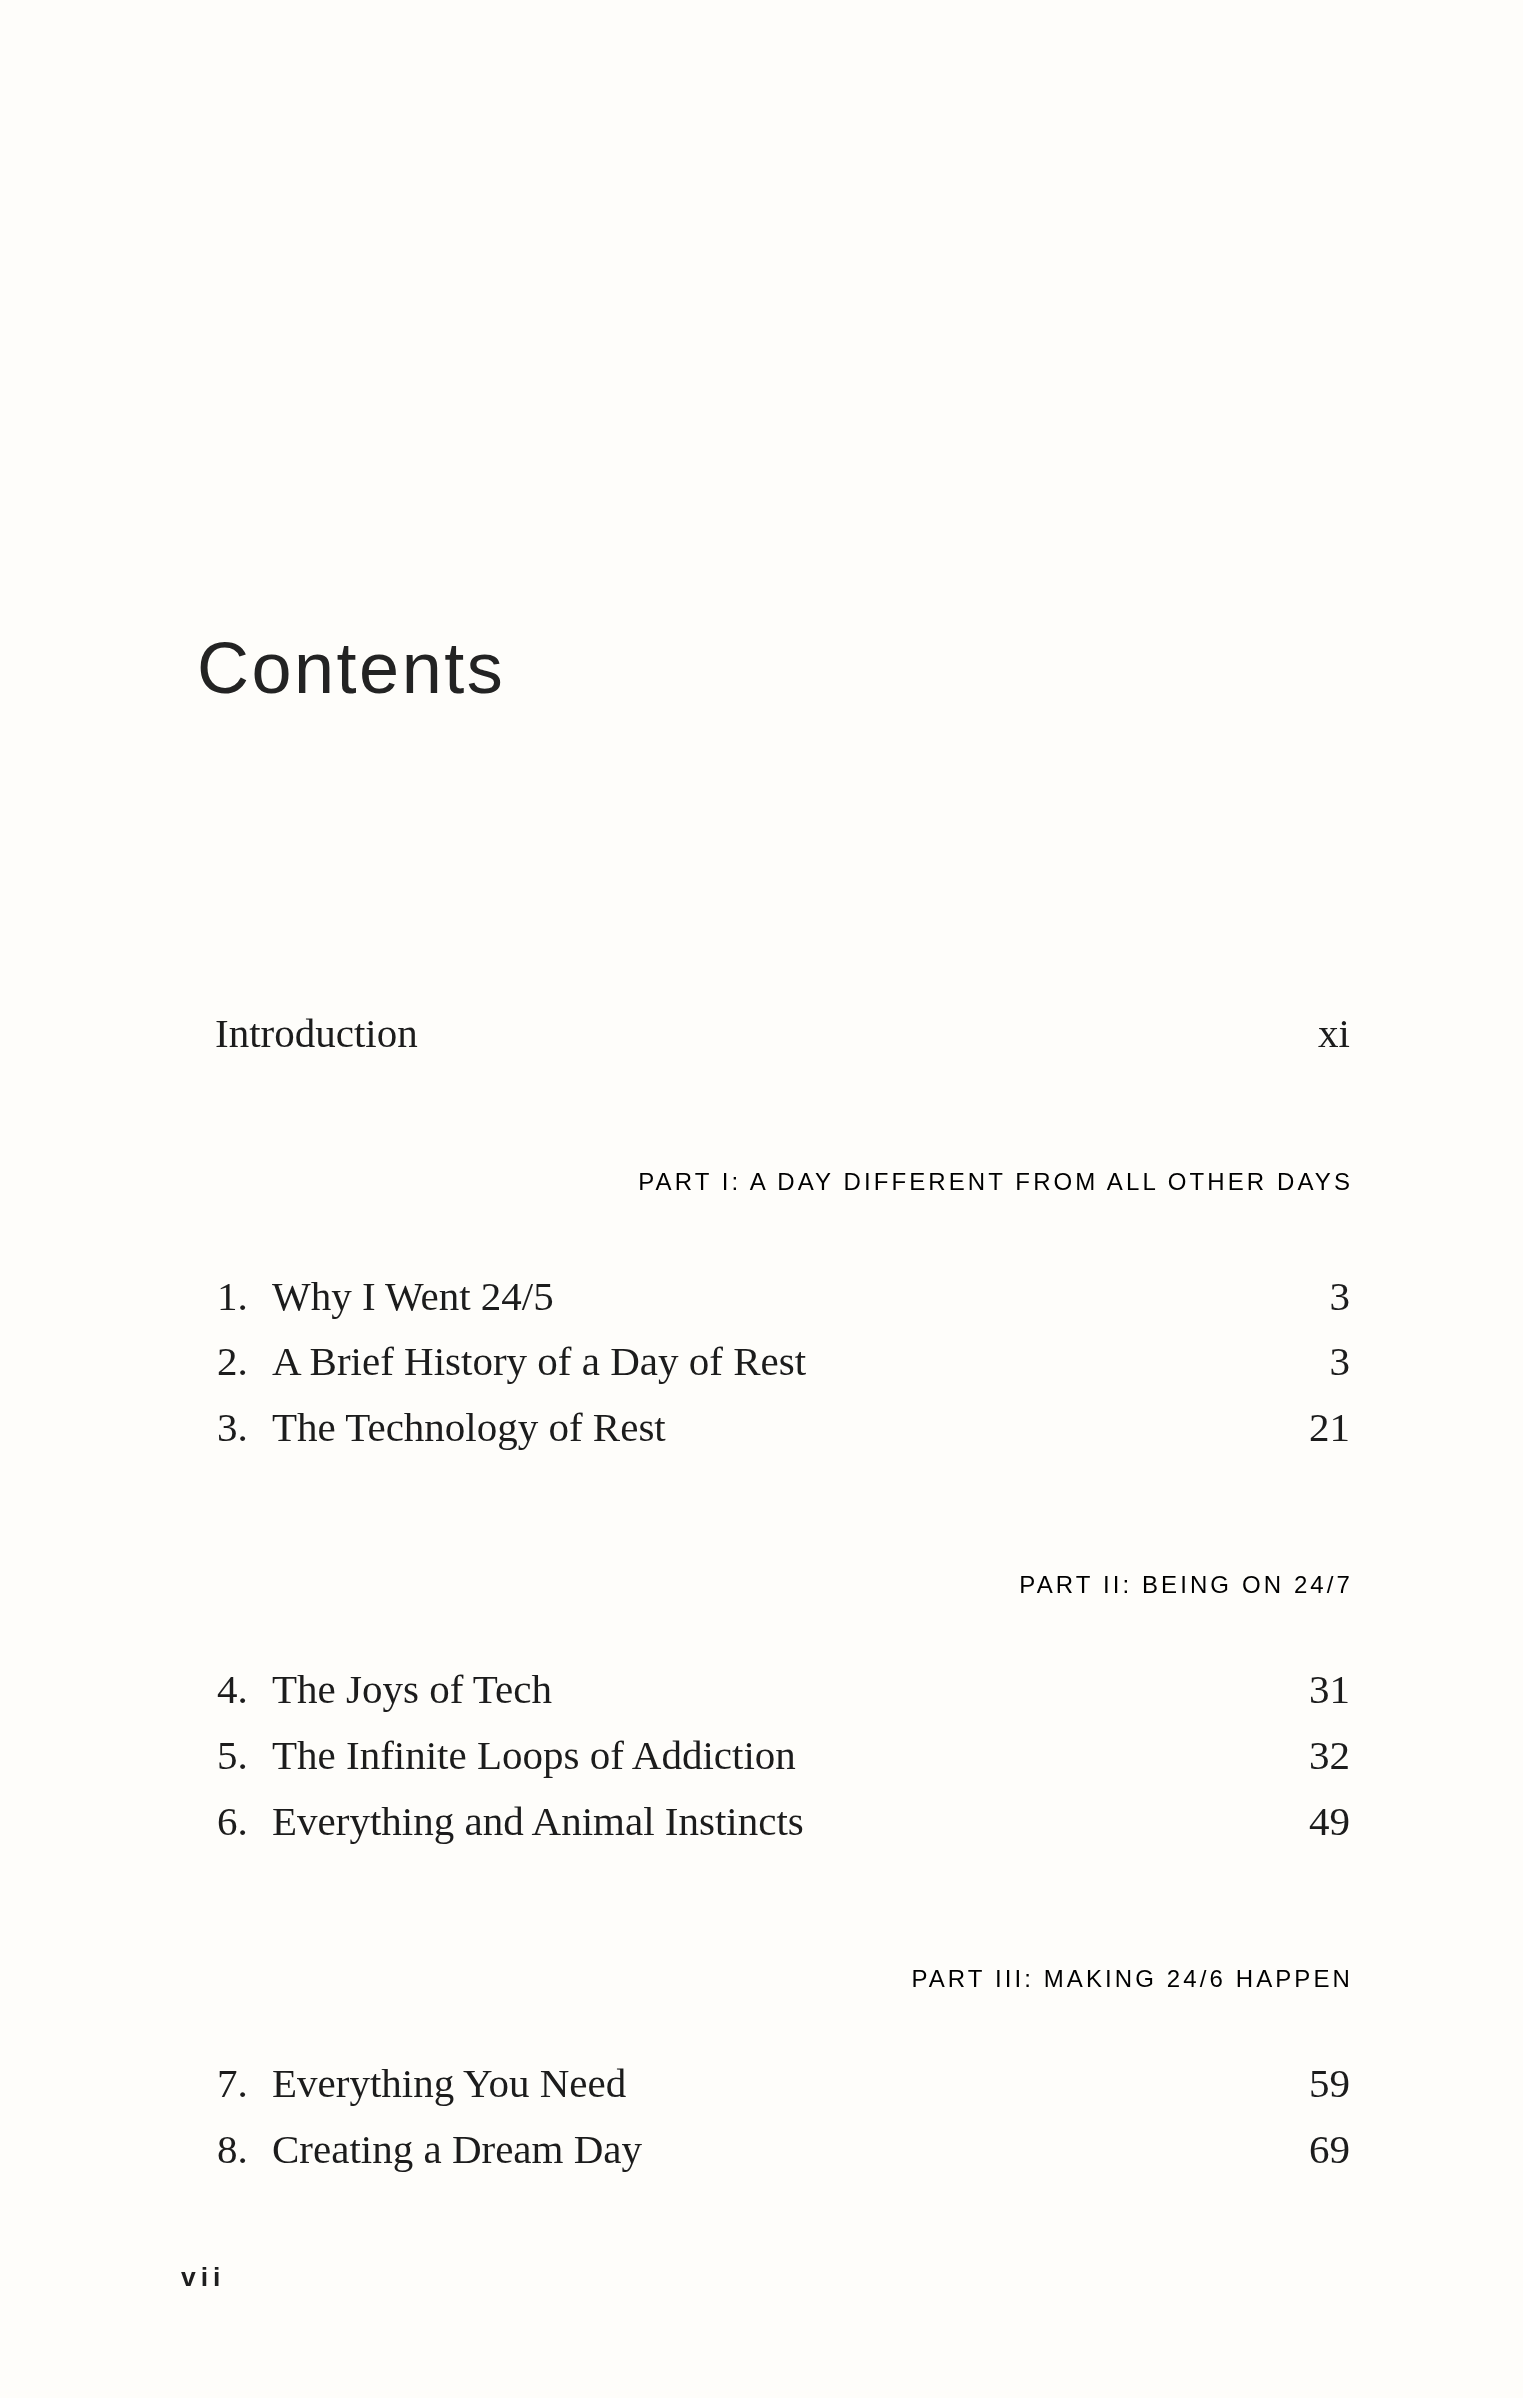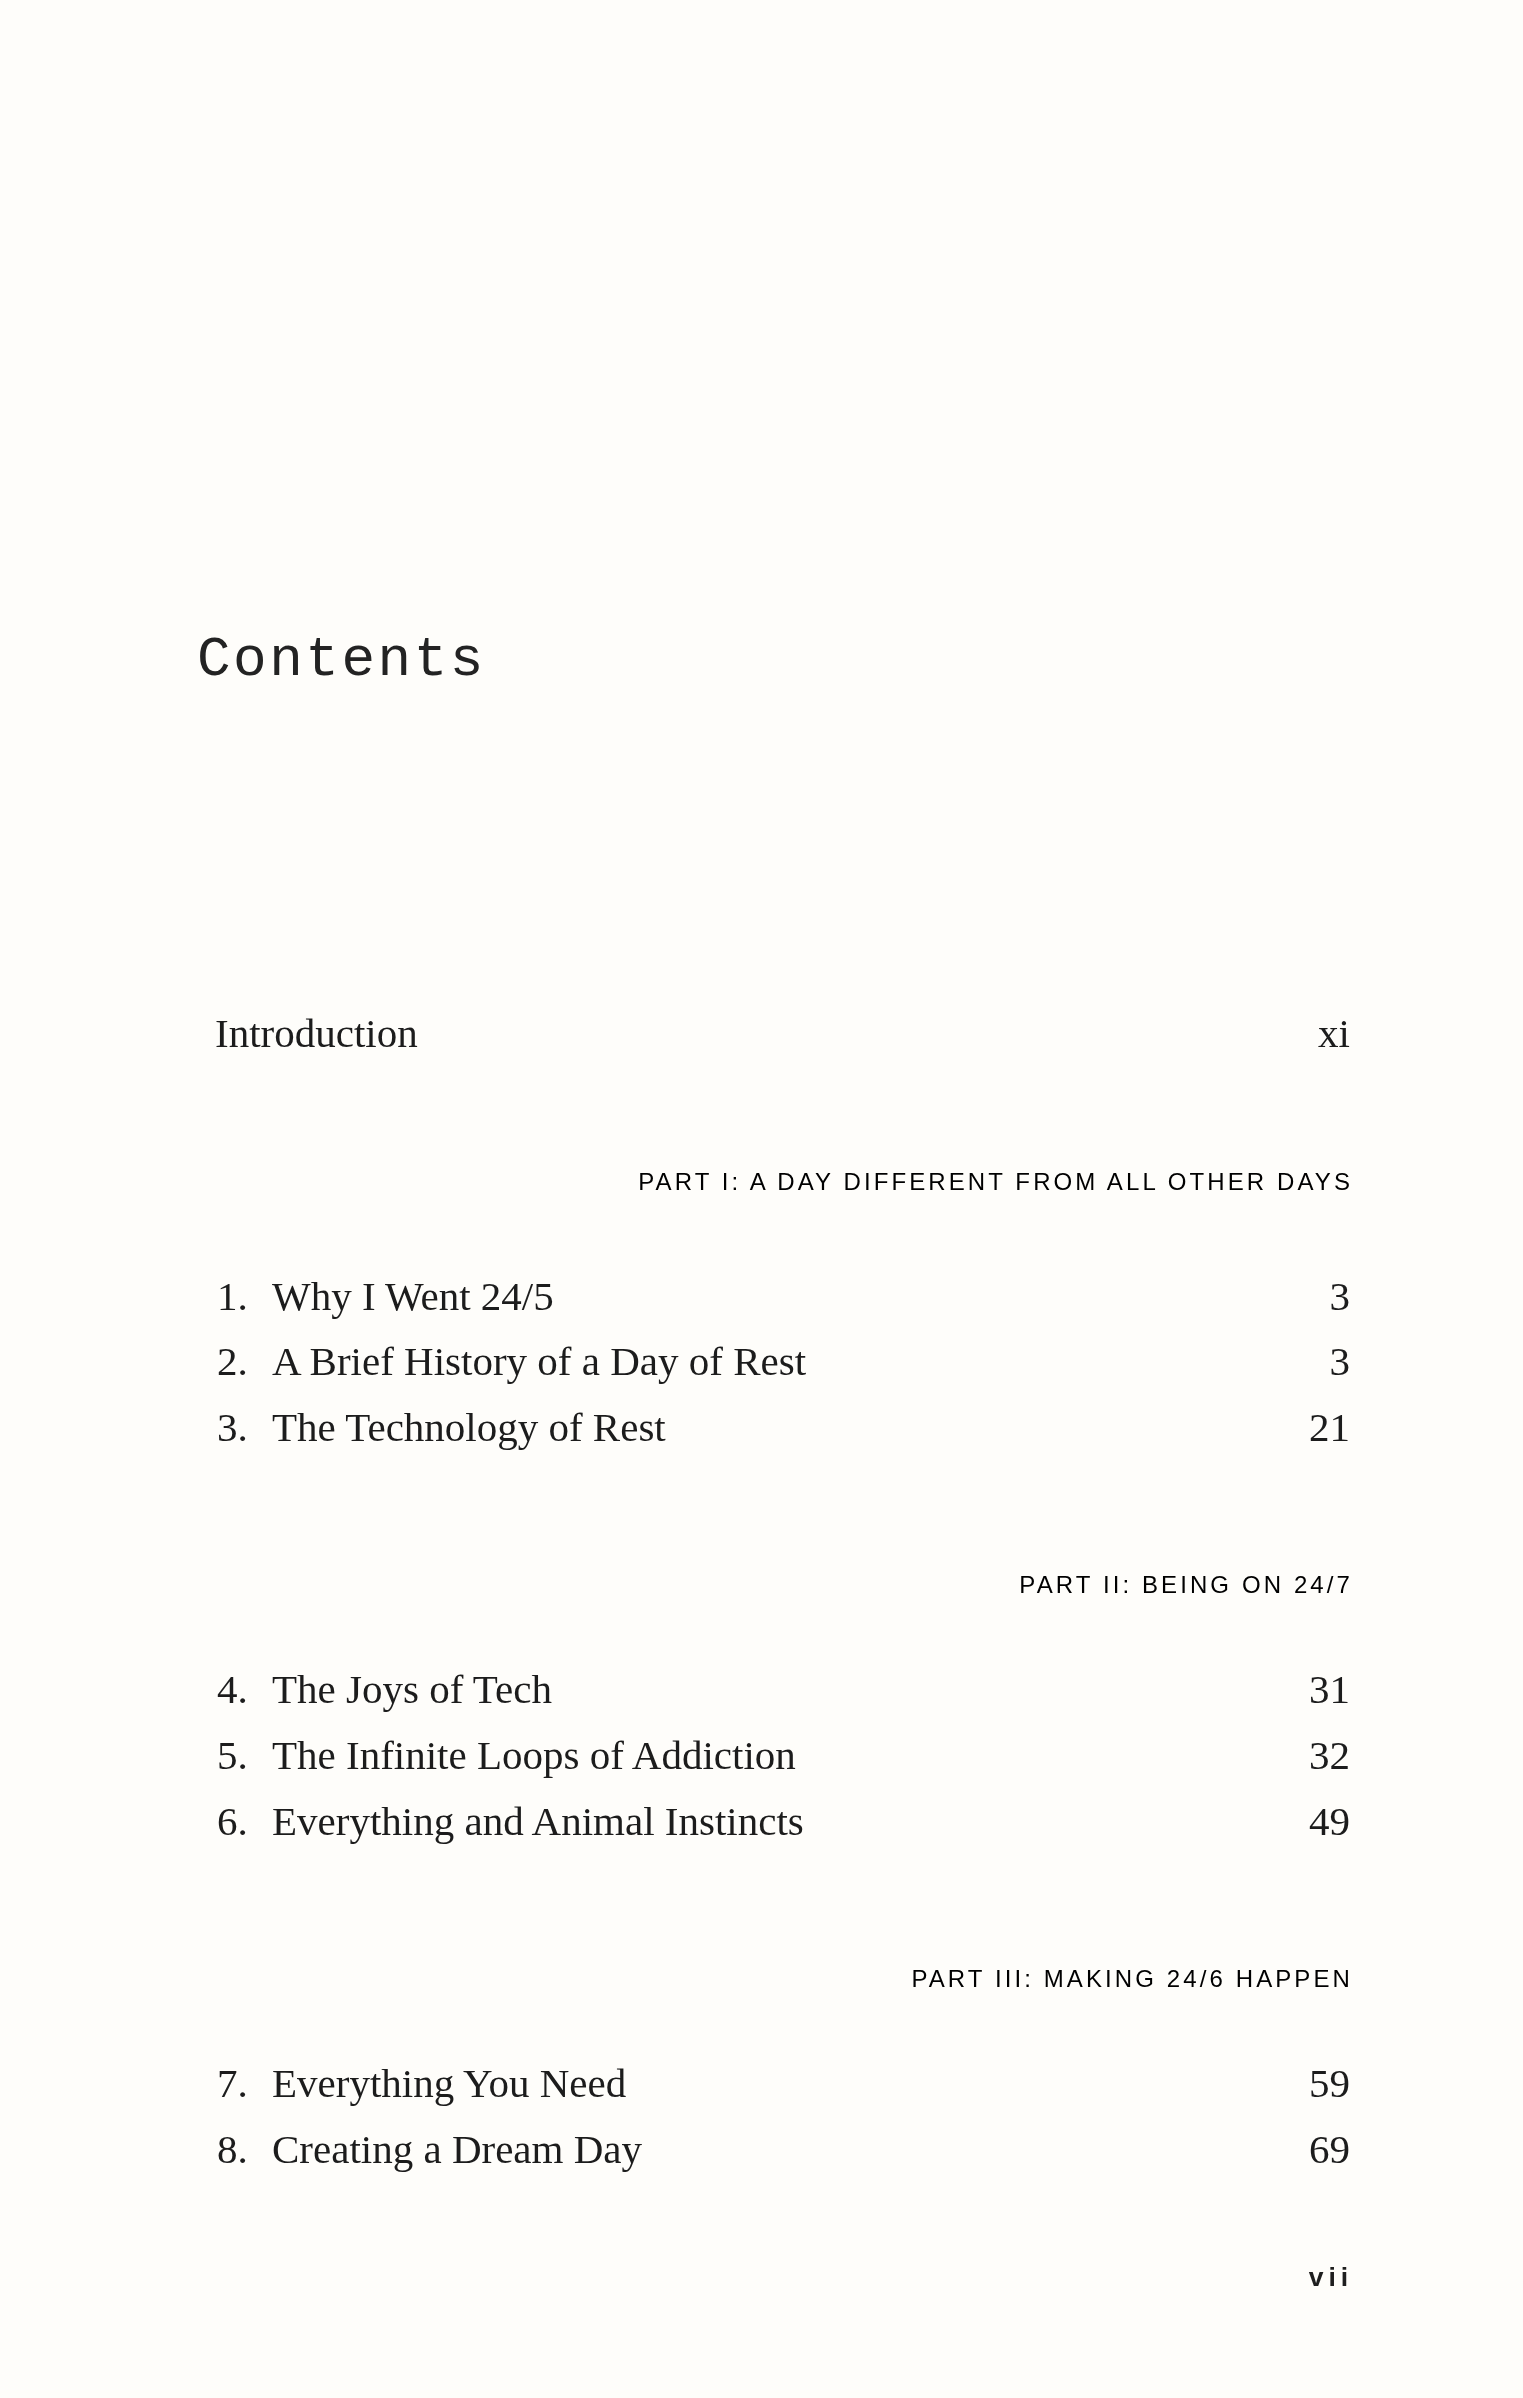--- a/index.html
+++ b/index.html
@@ -3,39 +3,39 @@
 <meta charset="utf-8">
 <style>
   html, body { margin: 0; padding: 0; }
   body {
     width: 1523px; height: 2398px; position: relative; overflow: hidden;
     background: #fefdfa; color: #1e1e1e;
   }
   .page { position: absolute; left: 0; top: 0; width: 1523px; height: 2398px; }
   .title {
     position: absolute; left: 197px; top: 632px;
-    font-family: Liberation Mono, monospace; font-size: 56px; line-height: 1;
+    font-family: Liberation Sans, sans-serif; font-size: 72px; line-height: 1;
     letter-spacing: 2.5px; color: #232323; white-space: nowrap;
   }
   .serif-row {
     position: absolute; left: 0; width: 1523px; height: 41px;
     font-family: "Liberation Serif", serif; font-size: 41px; line-height: 1;
     color: #1c1c1c;
   }
   .intro-label { position: absolute; left: 215px; top: 0; white-space: nowrap; }
   .page-num { position: absolute; right: 173px; top: 0; text-align: right; white-space: nowrap; }
   .ch-num { position: absolute; left: 217px; top: 0; white-space: nowrap; }
   .ch-title { position: absolute; left: 272px; top: 0; white-space: nowrap; }
   .part-header {
     position: absolute; left: 197px; width: 1156px; text-align: right;
     font-family: "Liberation Sans", sans-serif; font-size: 24px; line-height: 1;
     letter-spacing: 3.1px; color: #000000; white-space: nowrap;
   }
   .folio {
-    position: absolute; left: 197px; width: 1156px; top: 2264px; text-align: right;
+    position: absolute; left: 181px; width: 1156px; top: 2264px; text-align: left;
     font-family: "Liberation Sans", sans-serif; font-weight: bold; font-size: 26.5px; line-height: 1;
     letter-spacing: 4.9px; color: #1e1e1e;
   }
 </style>
 </head>
 <body>
 
 <div class="page">
 
   <div class="title">Contents</div>

